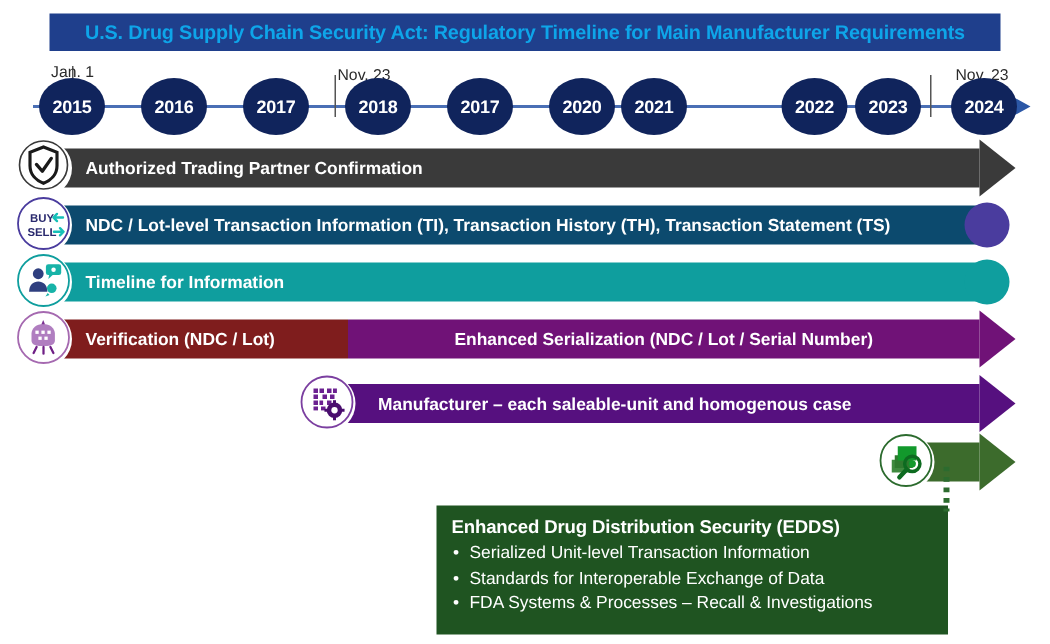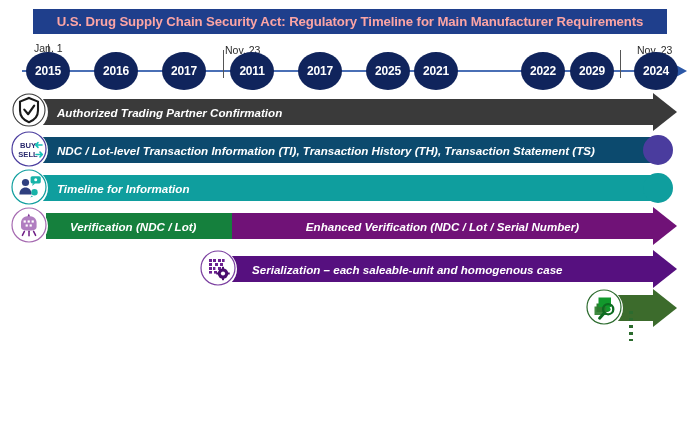--- a/index.html
+++ b/index.html
@@ -15,21 +15,21 @@
     overflow:hidden;
   }
 
   
   .title-bar{
     position:absolute;
     left:33px; top:9px;
     width:634px; height:25px;
     background:#1F3F8C;
     display:flex; align-items:center; justify-content:center;
-    color:#fca5a5;
+    color:#0ea5e9;
     font-size:13.2px;
     font-weight:bold;
     letter-spacing:-0.1px;
     white-space:nowrap;
   }
 
   
   .axis-line{
     position:absolute;
     left:22px; top:70px;
@@ -74,21 +74,20 @@
 
   .bar{
     position:absolute;
     height:26px;
     display:flex;
     align-items:center;
     color:#ffffff;
     font-size:11.6px;
     font-weight:bold;
     white-space:nowrap;
-    font-style:italic;
   }
   .bar .bar-text{ padding-left:24px; }
   .bar.center .bar-text{ padding-left:0; width:100%; text-align:center;}
 
   
   .arrowhead{
     position:absolute;
     width:0;height:0;
     border-top:19px solid transparent;
     border-bottom:19px solid transparent;
@@ -164,26 +163,26 @@
 
     <div class="date-tick" style="left:223px;top:50px;height:28px;"></div>
     <div class="date-label" style="left:200px;top:44px;">Nov. 23</div>
 
     <div class="date-tick" style="left:620px;top:50px;height:28px;"></div>
     <div class="date-label" style="left:612px;top:44px;">Nov. 23</div>
 
     <div class="year" style="left:26px;">2015</div>
     <div class="year" style="left:94px;">2016</div>
     <div class="year" style="left:162px;">2017</div>
-    <div class="year" style="left:230px;">2011</div>
+    <div class="year" style="left:230px;">2018</div>
     <div class="year" style="left:298px;">2017</div>
-    <div class="year" style="left:366px;">2025</div>
+    <div class="year" style="left:366px;">2020</div>
     <div class="year" style="left:414px;">2021</div>
     <div class="year" style="left:521px;">2022</div>
-    <div class="year" style="left:570px;">2029</div>
+    <div class="year" style="left:570px;">2023</div>
     <div class="year" style="left:634px;">2024</div>
   </div>
 
   <div class="row">
     <div class="bar" style="left:33px;top:99px;width:620px;background:#3A3A3A;">
       <span class="bar-text">Authorized  Trading Partner Confirmation</span>
     </div>
     <div class="arrowhead" style="left:653px;top:93px;border-left:24px solid #3A3A3A;"></div>
     <div class="icon-bubble" style="left:10px;top:93px;">
       <svg width="34" height="34" viewBox="0 0 34 34" aria-hidden="true">
@@ -223,25 +222,25 @@
         <circle cx="23.5" cy="23.2" r="3.2" fill="#17b3a8"></circle>
         <path d="M20.8 26.4 L19.3 28.6 L22 27.6 Z" fill="#17b3a8"></path>
         <rect x="19.6" y="7.2" width="10.2" height="7.2" rx="1.6" fill="#17b3a8"></rect>
         <path d="M21.8 14.2 L21.2 17 L24.3 14.2 Z" fill="#17b3a8"></path>
         <circle cx="24.7" cy="10.8" r="1.5" fill="#ffffff"></circle>
       </svg>
     </div>
   </div>
 
   <div class="row">
-    <div class="bar" style="left:46px;top:213px;width:199px;background:#15803d;">
+    <div class="bar" style="left:33px;top:213px;width:199px;background:#7f1d1d;">
       <span class="bar-text">Verification (NDC  / Lot)</span>
     </div>
     <div class="bar center" style="left:232px;top:213px;width:421px;background:#701277;">
-      <span class="bar-text">Enhanced Verification (NDC  / Lot / Serial Number)</span>
+      <span class="bar-text">Enhanced Serialization (NDC  / Lot / Serial Number)</span>
     </div>
     <div class="arrowhead" style="left:653px;top:207px;border-left:24px solid #701277;"></div>
     <div class="icon-bubble" style="left:10px;top:207px;">
       <svg width="36" height="36" viewBox="0 0 36 36" aria-hidden="true">
         <circle cx="18" cy="18" r="17" fill="#ffffff" stroke="#A569B0" stroke-width="1.2"></circle>
         <path d="M10 15.5 C10 11.8 13.4 9 17.8 9 C22.2 9 25.6 11.8 25.6 15.5 L25.6 20
                  C25.6 22.2 23.4 23.6 20.4 23.6 L15.2 23.6 C12.2 23.6 10 22.2 10 20 Z" fill="#b07ec0"></path>
         <path d="M17.8 6.4 L19 9.2 L16.6 9.2 Z" fill="#7a2f92"></path>
         <g stroke="#6f1f86" stroke-width="1.5" stroke-linecap="round">
           <path d="M13.4 24.3 L11.4 28.4"></path>
@@ -254,21 +253,21 @@
           <rect x="20.6" y="13.4" width="2.2" height="2.2"></rect>
           <rect x="14.6" y="17.4" width="2.2" height="2.2"></rect>
           <rect x="18.6" y="17.4" width="2.2" height="2.2"></rect>
         </g>
       </svg>
     </div>
   </div>
 
   <div class="row">
     <div class="bar" style="left:222px;top:256px;width:431px;background:#56107F;">
-      <span class="bar-text" style="padding-left:30px;">Serialization – each saleable-unit and homogenous case</span>
+      <span class="bar-text" style="padding-left:30px;">Manufacturer – each saleable-unit and homogenous case</span>
     </div>
     <div class="arrowhead" style="left:653px;top:250px;border-left:24px solid #56107F;"></div>
     <div class="icon-bubble" style="left:199px;top:250px;">
       <svg width="36" height="36" viewBox="0 0 36 36" aria-hidden="true">
         <circle cx="18" cy="18" r="17" fill="#ffffff" stroke="#7B3FA0" stroke-width="1.2"></circle>
         <g fill="#6B2090">
           <rect x="9" y="9" width="3" height="3"></rect>
             <rect x="13" y="9" width="3" height="3"></rect>
           <rect x="18" y="9" width="3" height="3"></rect>
             <rect x="22" y="9" width="2.6" height="3"></rect>
@@ -307,14 +306,20 @@
         <rect x="10.5" y="14.5" width="12" height="8.5" fill="#2f7a2f"></rect>
         <rect x="12.5" y="8.5" width="12.5" height="9.5" fill="#12992c"></rect>
         <circle cx="22.2" cy="20.2" r="5.1" fill="none" stroke="#0d6b20" stroke-width="2.3"></circle>
         <circle cx="22.2" cy="20.2" r="2.4" fill="#12992c"></circle>
         <path d="M18.3 24.1 L13.6 29.2" stroke="#0d6b20" stroke-width="3" stroke-linecap="round"></path>
       </svg>
     </div>
     <div class="dotline"></div>
   </div>
 
+  <div class="edds">
+    <div class="edds-title">Enhanced Drug Distribution Security (EDDS)</div>
+    <div class="edds-item">Serialized Unit-level Transaction Information</div>
+    <div class="edds-item">Standards for Interoperable Exchange of Data</div>
+    <div class="edds-item">FDA Systems &amp; Processes – Recall &amp; Investigations</div>
+  </div>
 
 </div>
 
 </body></html>

